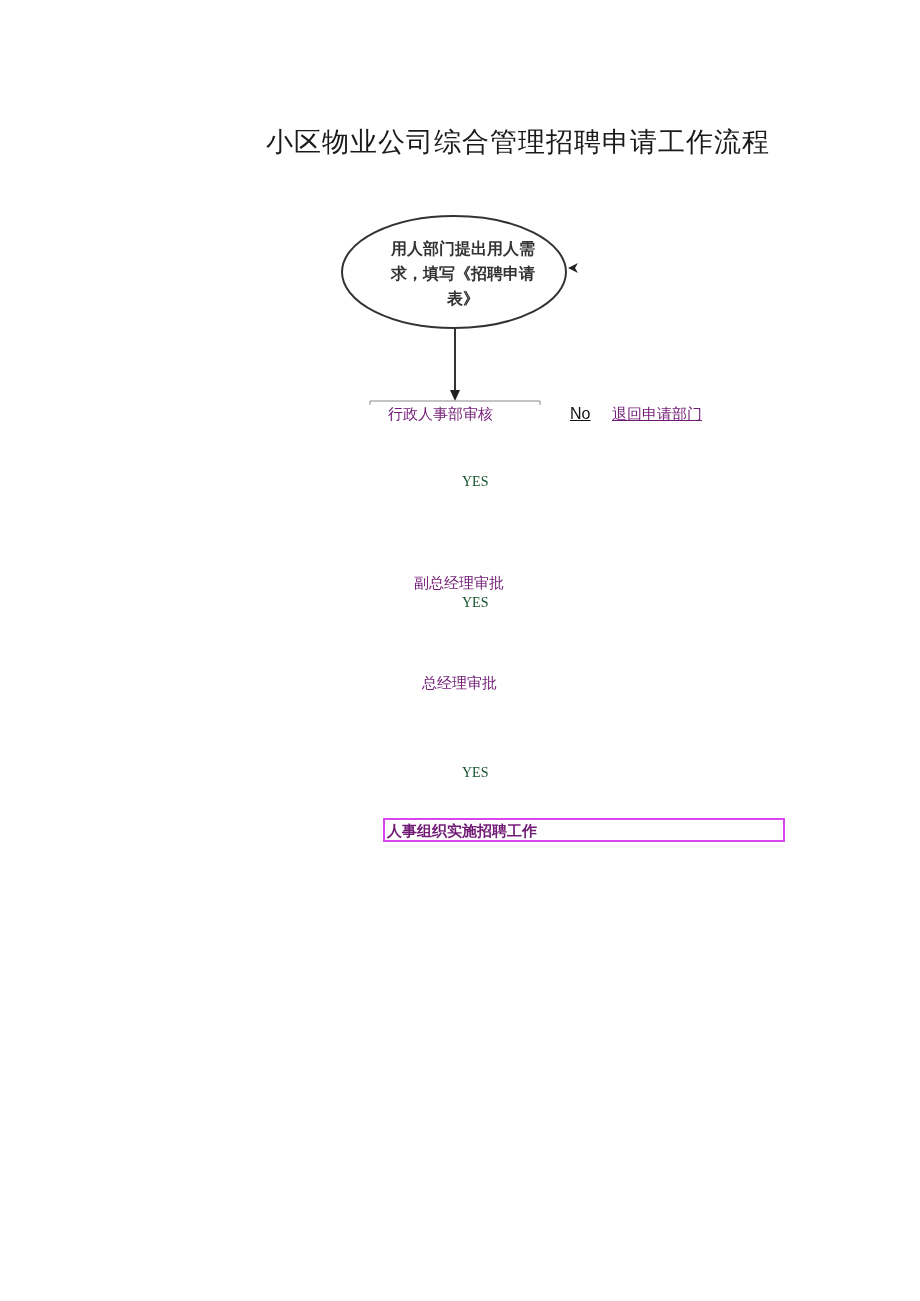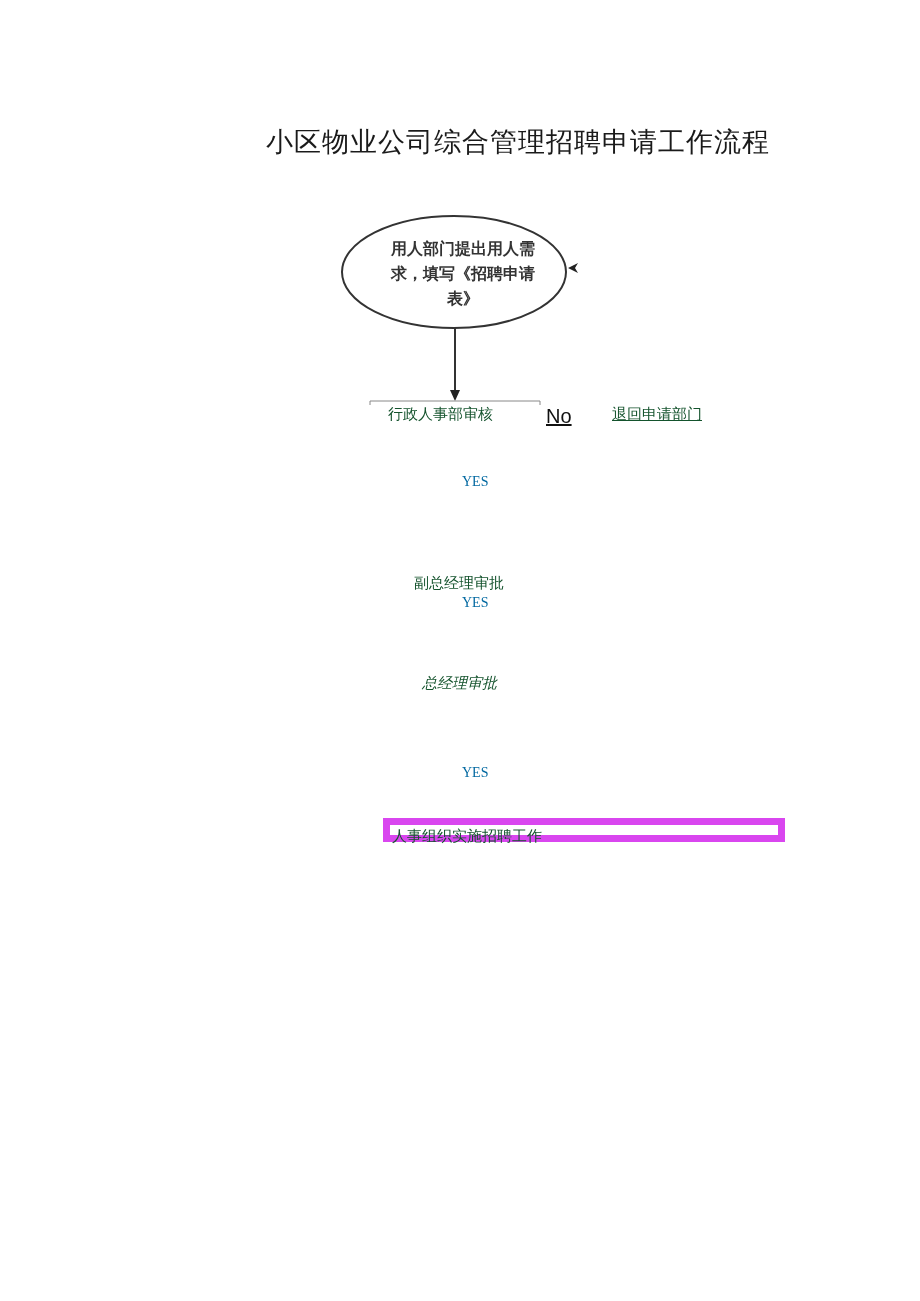--- a/index.html
+++ b/index.html
@@ -3,25 +3,25 @@
   <meta charset="utf-8">
   <style>
     html, body { margin:0; padding:0; background:#ffffff; }
     body { width:920px; height:1301px; position:relative; overflow:hidden;
            font-family:"DejaVu Serif","Liberation Serif",serif; color:#222; }
     .abs { position:absolute; white-space:nowrap; }
     .title { left:266px; top:124px; font-size:27px; letter-spacing:1px; color:#1a1a1a; }
     .ellipse-text { left:388px; top:236px; width:150px; font-size:16px; line-height:25px;
                     white-space:normal; color:#333; font-weight:bold;
                     font-family:"DejaVu Serif",serif;text-align:center; }
-    .node { font-size:15px; color:#14532d; }
-    .yes { font-size:14px; font-family:"Liberation Serif",serif; color:#0369a1; }
-    .no { font-size:20px; font-family:"Liberation Sans",sans-serif; text-decoration:underline; color:#111; }
-    .final-box { left:383px; top:818px; width:400px; height:22px; border:7px solid #d946ef;
-                 font-size:15px; line-height:22px; padding-left:2px; box-sizing:border-box; width:402px; height:24px; }
+    .node { font-size:15px; color:#701a75; }
+    .yes { font-size:14px; font-family:"Liberation Serif",serif; color:#14532d; }
+    .no { font-size:16px; font-family:"Liberation Sans",sans-serif; text-decoration:underline; color:#111;margin-left:24px; }
+    .final-box { left:383px; top:818px; width:400px; height:22px; border:2px solid #d946ef;
+                 font-size:15px; line-height:22px; padding-left:2px; box-sizing:border-box; width:402px; height:24px;font-weight:bold; }
     svg.diagram { position:absolute; left:0; top:0; }
   </style>
 </head>
 <body>
 
 <svg class="diagram" width="920" height="1301">
   <ellipse cx="454" cy="272" rx="112" ry="56" fill="none" stroke="#333" stroke-width="2"></ellipse>
   <line x1="455" y1="328" x2="455" y2="392" stroke="#333" stroke-width="2"></line>
   <polygon points="450,390 460,390 455,401" fill="#222"></polygon>
   <polygon points="568,268 578,263 575,268 578,273" fill="#222"></polygon>
@@ -33,16 +33,16 @@
 <div class="abs ellipse-text">用人部门提出用人需求，填写《招聘申请表》</div>
 
 <div class="abs node" style="left:388px; top:405px;">行政人事部审核</div>
 <div class="abs no" style="left:546px; top:405px;">No</div>
 <div class="abs node" style="left:612px; top:405px;text-decoration:underline;">退回申请部门</div>
 
 <div class="abs yes" style="left:462px; top:474px;">YES</div>
 <div class="abs node" style="left:414px; top:526px;margin-top:48px;">副总经理审批</div>
 
 <div class="abs yes" style="left:462px; top:595px;">YES</div>
-<div class="abs node" style="left:422px; top:674px;font-style:italic;">总经理审批</div>
+<div class="abs node" style="left:422px; top:674px;">总经理审批</div>
 
 <div class="abs yes" style="left:462px; top:765px;">YES</div>
 <div class="abs node final-box">人事组织实施招聘工作</div>
 
 </body></html>

